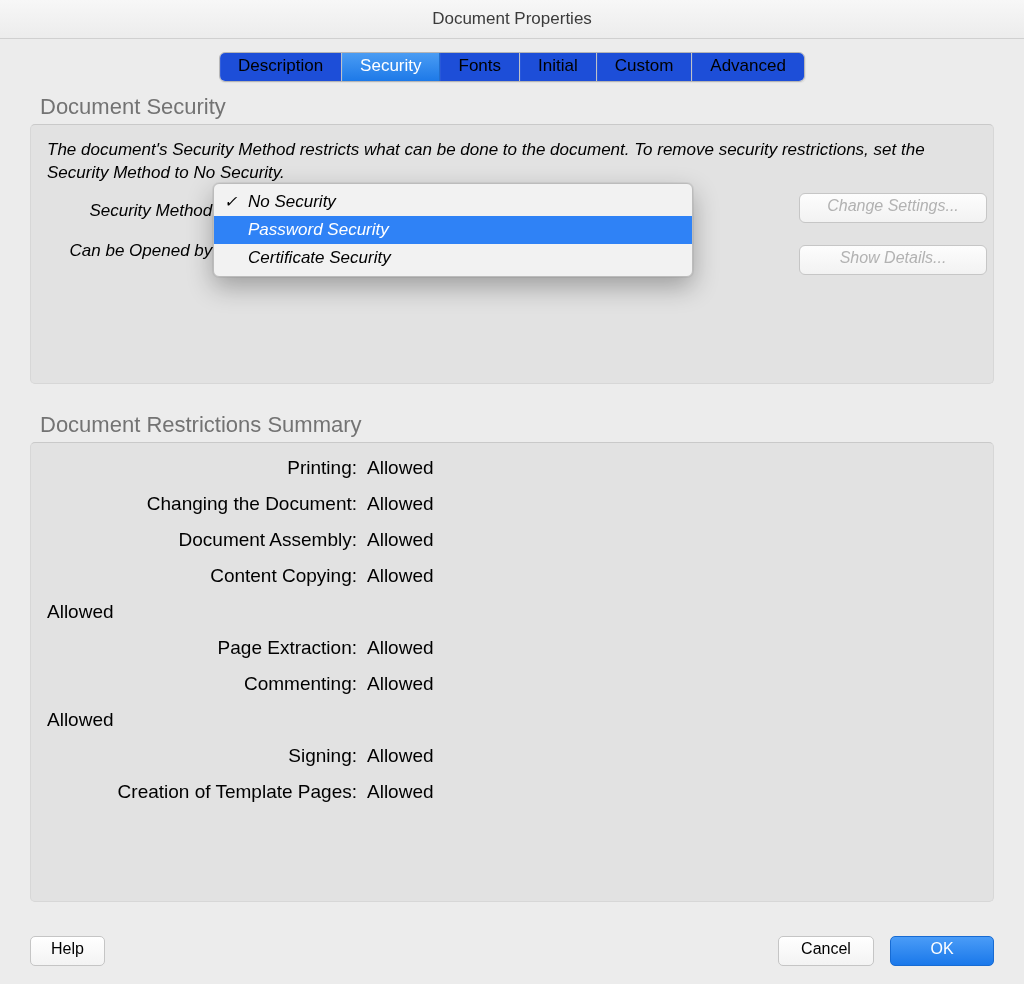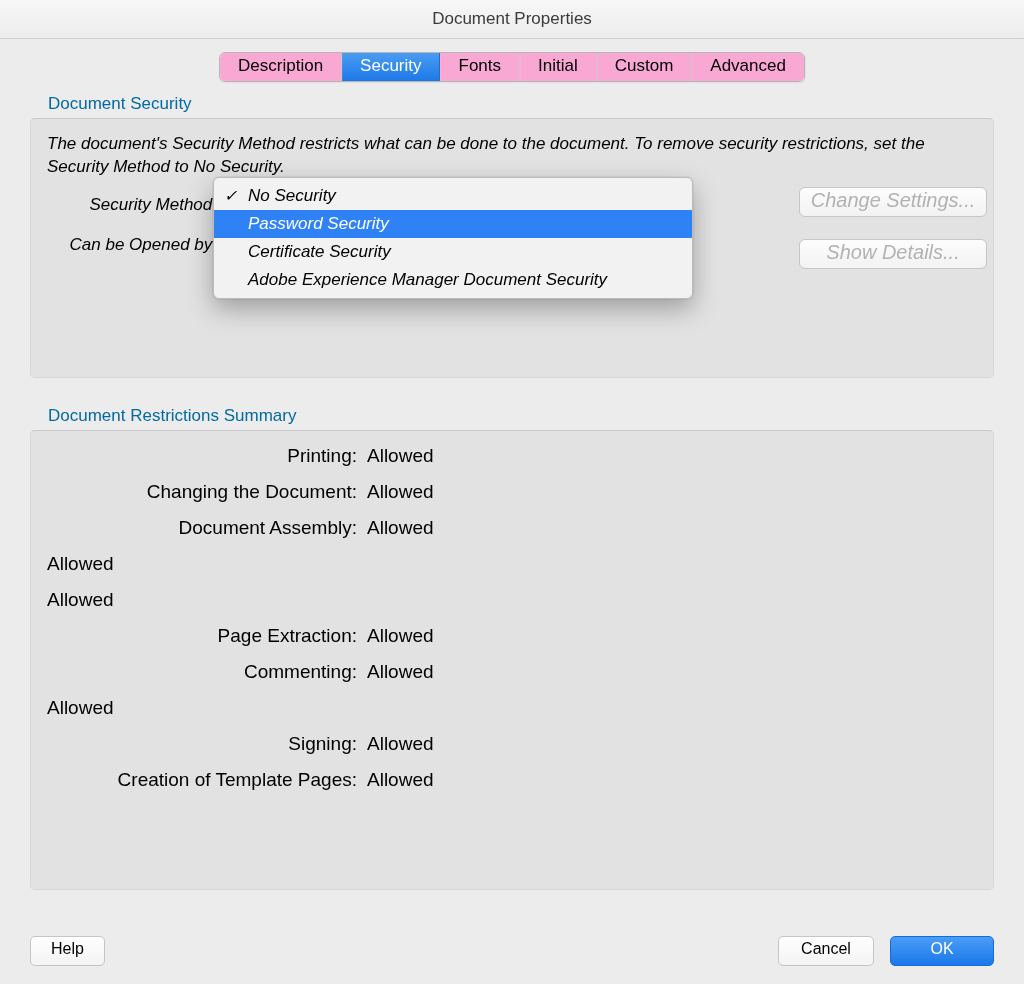--- a/index.html
+++ b/index.html
@@ -40,42 +40,42 @@
     background: #fff;
     height: 28px;
     box-shadow: 0 1px 1px rgba(0,0,0,0.05);
   }
   .tabs .tab {
     padding: 0 18px;
     line-height: 26px;
     font-size: 17px;
     border-right: 1px solid #c8c8c8;
     cursor: default;
-    background: #f9a8d4;
+    background: #1d4ed8;
   }
   .tabs .tab:last-child { border-right: none; }
   .tabs .tab.active {
     background: linear-gradient(#4a9cf3, #1d79e8);
     color: #fff;
     border-right-color: #1667cc;
   }
 
   
   .content {
     position: absolute;
     top: 66px;
     left: 30px;
     right: 30px;
     bottom: 60px;
   }
 
   .group-label {
-    font-size: 17px;
-    color: #0369a1;
-    margin: 28px 0 4px 18px;
+    font-size: 22px;
+    color: #737373;
+    margin: 28px 0 4px 10px;
   }
 
   .panel {
     background: #e2e2e2;
     border: 1px solid #d7d7d7;
     border-top-color: #c9c9c9;
     border-radius: 5px;
     padding: 14px 16px;
     position: relative;
   }
@@ -105,21 +105,21 @@
     position: absolute;
     right: 6px;
     width: 186px;
     height: 28px;
     line-height: 24px;
     border: 1px solid #c6c6c6;
     border-radius: 6px;
     background: linear-gradient(#fdfdfd,#f2f2f2);
     color: #b2b2b2;
     text-align: center;
-    font-size: 20px;
+    font-size: 16px;
   }
   .side-btn.r1 { top: 68px; }
   .side-btn.r2 { top: 120px; }
 
   
   .dropdown-pop {
     position: absolute;
     left: 182px;
     top: 58px;
     width: 478px;
@@ -229,42 +229,40 @@
         <div class="dd-item">
           <span class="dd-check">✓</span>
           <span>No Security</span>
         </div>
         <div class="dd-item sel">
           <span>Password Security</span>
         </div>
         <div class="dd-item">
           <span>Certificate Security</span>
         </div>
-        <div class="dd-item">
-          <span>Adobe Experience Manager Document Security</span>
-        </div>
       </div>
     </div>
 
     <div class="group-label">Document Restrictions Summary</div>
     <div class="panel restrictions">
       <div id="res-rows">
           <div class="res-row">
             <div class="res-label">Printing:</div>
             <div class="res-val">Allowed</div>
           </div>
           <div class="res-row">
             <div class="res-label">Changing the Document:</div>
             <div class="res-val">Allowed</div>
           </div>
           <div class="res-row">
             <div class="res-label">Document Assembly:</div>
             <div class="res-val">Allowed</div>
           </div>
           <div class="res-row">
+            <div class="res-label">Content Copying:</div>
             <div class="res-val">Allowed</div>
           </div>
           <div class="res-row">
             <div class="res-val">Allowed</div>
           </div>
           <div class="res-row">
             <div class="res-label">Page Extraction:</div>
             <div class="res-val">Allowed</div>
           </div>
           <div class="res-row">

